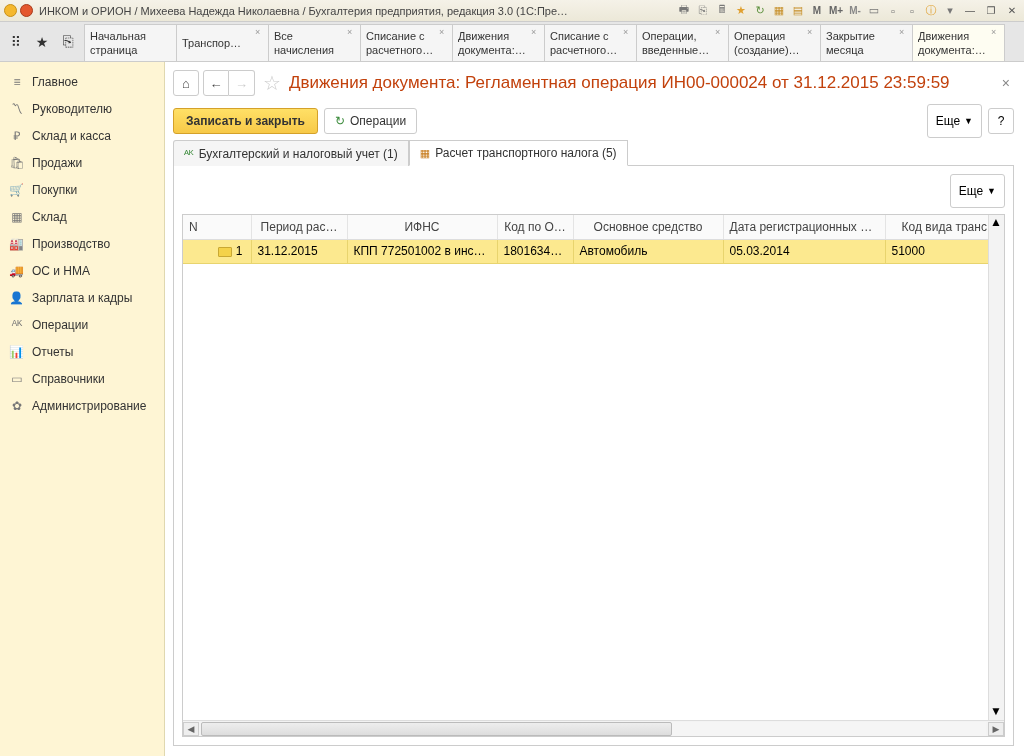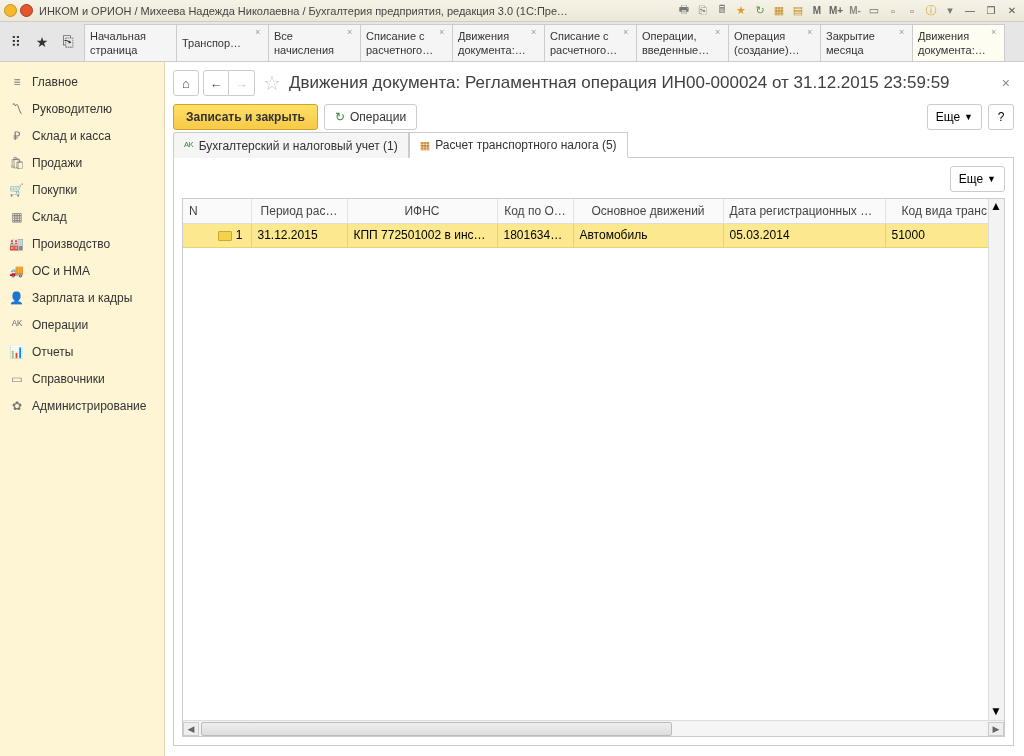--- a/index.html
+++ b/index.html
@@ -40,29 +40,29 @@
   
   .content { flex: 1; background: #fff; display: flex; flex-direction: column; padding: 8px 10px 10px 8px; overflow: hidden; }
   
   
   .hdr-row { display: flex; align-items: center; gap: 4px; margin-bottom: 8px; }
   .sqbtn { width: 26px; height: 26px; border: 1px solid #ccc; background: #fff; display: flex; align-items: center; justify-content: center; cursor: pointer; font-size: 13px; color: #444; border-radius: 3px; }
   .arrow-group { display: flex; }
   .arrow-group .sqbtn:first-child { border-radius: 3px 0 0 3px; }
   .arrow-group .sqbtn:last-child { border-radius: 0 3px 3px 0; border-left: none; }
   .star-icon { color: #ccc; font-size: 20px; margin: 0 4px; cursor: pointer; }
-  .page-title { font-size: 17px; color: #404040; white-space: nowrap; }
+  .page-title { font-size: 17px; color: #c2410c; white-space: nowrap; }
   .hdr-close { margin-left: auto; font-size: 14px; color: #888; cursor: pointer; padding: 4px; }
   
   
   .cmd-row { display: flex; align-items: center; gap: 6px; margin-bottom: 2px; }
   .btn-primary { height: 26px; padding: 0 12px; background: linear-gradient(#ffe066, #f7c948); border: 1px solid #d4a12a; border-radius: 3px; font-weight: bold; color: #333; font-size: 12px; cursor: pointer; }
   .btn-default { height: 26px; padding: 0 10px; background: #fff; border: 1px solid #ccc; border-radius: 3px; display: flex; align-items: center; gap: 5px; font-size: 12px; color: #333; cursor: pointer; }
   .cmd-spacer { flex: 1; }
-  .btn-more { height: 26px; padding: 0 8px; background: #fff; border: 1px solid #ccc; border-radius: 3px; display: flex; align-items: center; gap: 4px; font-size: 12px; cursor: pointer; }
+  .btn-more { height: 26px; padding: 16px 8px; background: #fff; border: 1px solid #ccc; border-radius: 3px; display: flex; align-items: center; gap: 4px; font-size: 12px; cursor: pointer; }
   .btn-help { width: 26px; height: 26px; border: 1px solid #ccc; background: #fff; border-radius: 3px; font-size: 12px; cursor: pointer; }
   
   
   .check-row { display: flex; align-items: center; gap: 6px; margin-bottom: 8px; color: #333; font-size: 12px; }
   .check-row input { width: 14px; height: 14px; }
   
   
   .inner-tabs { display: flex; border-bottom: 1px solid #ccc; }
   .inner-tab { height: 26px; padding: 0 10px; display: flex; align-items: center; gap: 5px; border: 1px solid transparent; border-bottom: none; font-size: 12px; color: #333; cursor: pointer; margin-bottom: -1px; background: #f5f5f5; border-color: #ccc; }
   .inner-tab:first-child { border-radius: 3px 0 0 0; }
@@ -290,21 +290,21 @@
               <col style="width:150px">
               <col style="width:162px">
               <col>
           </colgroup>
           <thead>
             <tr>
               <th class="col-n">N</th>
               <th>Период рас…</th>
               <th>ИФНС</th>
               <th>Код по О…</th>
-              <th>Основное движений</th>
+              <th>Основное средство</th>
               <th>Дата регистрационных дан…</th>
               <th>Код вида транс</th>
             </tr>
           </thead>
           <tbody>
             <tr class="hl">
               <td class="num"><span class="row-icon"></span><span>1</span></td>
               <td>31.12.2015</td>
               <td>КПП 772501002 в инспе…</td>
               <td>1801634750</td>

